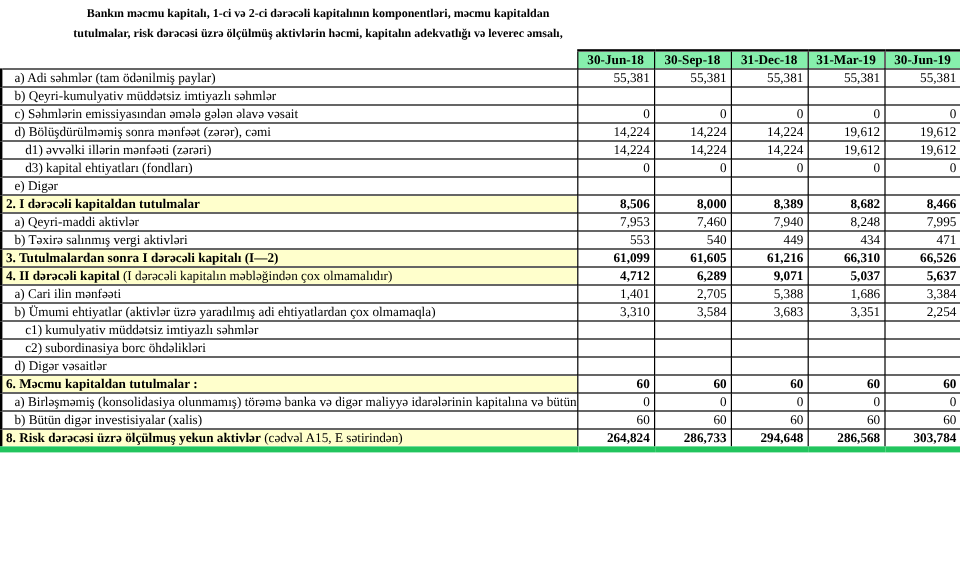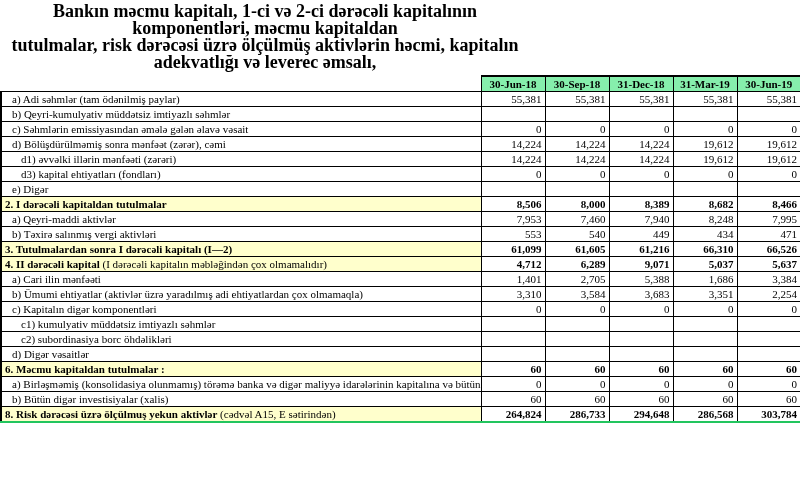--- a/index.html
+++ b/index.html
@@ -3,37 +3,37 @@
 <meta charset="utf-8">
 <style>
   html,body{margin:0;padding:0;}
   body{
     width:800px;height:477px;background:#ffffff;color:#000;
     font-family:"Liberation Serif","DejaVu Serif",serif;
     overflow:hidden;
   }
   .title{
     width:530px;margin:0;padding-top:3px;
-    text-align:center;font-weight:bold;font-size:18px;line-height:17px;
+    text-align:center;font-weight:bold;font-size:10px;line-height:17px;
   }
   table{border-collapse:collapse;table-layout:fixed;}
   td{overflow:hidden;white-space:nowrap;box-sizing:border-box;}
 
   table.main{width:800px;margin-top:4px;}
   .main td{height:12px;font-size:11px;line-height:12px;}
   .hdr td.corner{border:none;background:#fff;}
   .hdr td.date{
     border:1px solid #000;border-top:2px solid #000;
     background:#86efac;font-weight:bold;text-align:center;height:13px;
   }
   .hdr td.date:last-child{border-right:2px solid #a16207;}
   .main td.lbl{border:1px solid #000;border-left:2px solid #000;padding-left:3px;}
   .main td.val{border:1px solid #000;text-align:right;padding-right:3px;}
   .main td.val:last-child{border-right:2px solid #000;}
-  .main tr.last td{border-bottom:2px solid #22c55e;}
+  .main tr.last td{border-bottom:5px solid #22c55e;}
   .sec{background:#FFFFCC;}
   .b{font-weight:bold;}
   .bv{font-weight:bold;}
   .ind0{padding-left:3px !important;}
   .ind1{padding-left:10px !important;}
   .ind2{padding-left:19px !important;}
 </style>
 </head>
 <body>
 
@@ -170,28 +170,20 @@
         </tr>
         <tr>
           <td class="lbl ind1"><span>b) Ümumi ehtiyatlar (aktivlər üzrə yaradılmış adi ehtiyatlardan çox olmamaqla)</span><span class="b"></span><span></span></td>
           <td class="val">3,310</td>
           <td class="val">3,584</td>
           <td class="val">3,683</td>
           <td class="val">3,351</td>
           <td class="val">2,254</td>
         </tr>
         <tr>
-          <td class="lbl ind1"><span>c)  Kapitalın digər komponentləri</span><span class="b"></span><span></span></td>
-          <td class="val">0</td>
-          <td class="val">0</td>
-          <td class="val">0</td>
-          <td class="val">0</td>
-          <td class="val">0</td>
-        </tr>
-        <tr>
           <td class="lbl ind2"><span>c1) kumulyativ müddətsiz imtiyazlı səhmlər</span><span class="b"></span><span></span></td>
           <td class="val"></td>
           <td class="val"></td>
           <td class="val"></td>
           <td class="val"></td>
           <td class="val"></td>
         </tr>
         <tr>
           <td class="lbl ind2"><span>c2) subordinasiya borc öhdəlikləri</span><span class="b"></span><span></span></td>
           <td class="val"></td>

